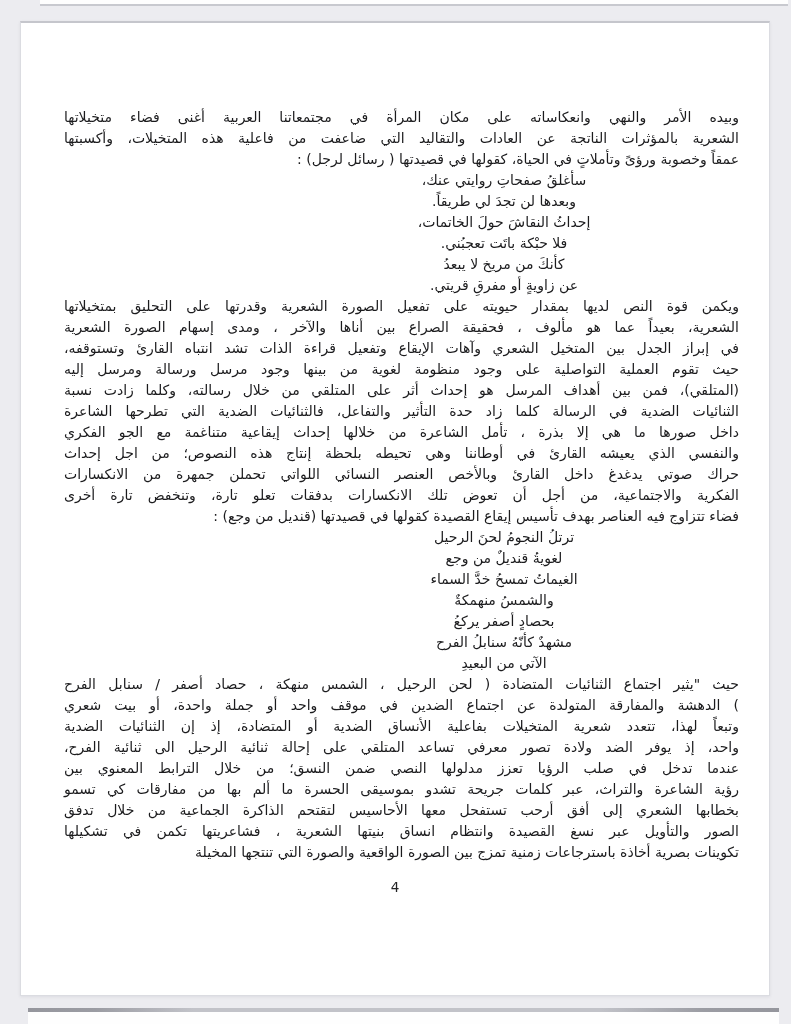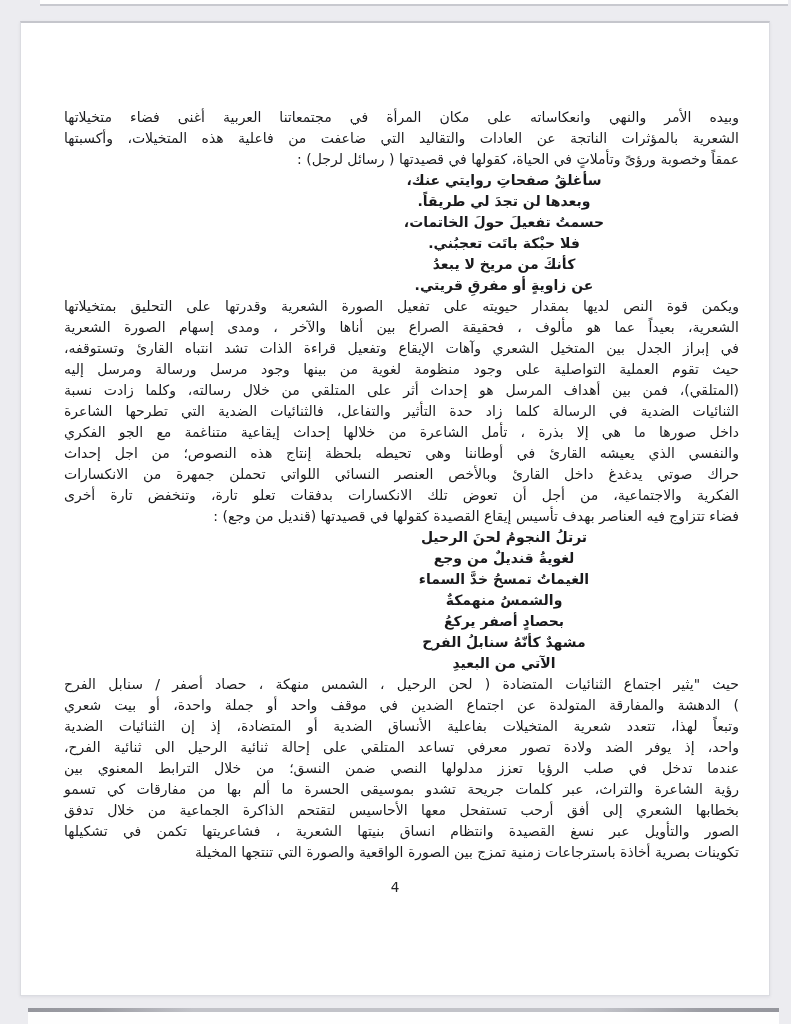--- a/index.html
+++ b/index.html
@@ -54,21 +54,20 @@
   .paragraph .line {
     text-align: justify;
     text-align-last: justify;
   }
   .paragraph .line:last-child {
     text-align-last: right;
   }
   .poem {
     text-align: center;
     padding-left: 205px;
-    font-weight: bold;
   }
   .poem .line {
     text-align: center;
   }
   .page-number {
     direction: rtl;
     margin-top: 16px;
     text-align: center;
     font-size: 13.5px;
     color: #222224;
@@ -102,21 +101,21 @@
     <div class="page-content">
 
     <div class="block paragraph">
           <div class="line">وبيده الأمر والنهي وانعكاساته على مكان المرأة في مجتمعاتنا العربية أغنى فضاء متخيلاتها</div>
           <div class="line">الشعرية بالمؤثرات الناتجة عن العادات والتقاليد التي ضاعفت من فاعلية هذه المتخيلات، وأكسبتها</div>
           <div class="line">عمقاً وخصوبة ورؤىً وتأملاتٍ في الحياة، كقولها في قصيدتها ( رسائل لرجل) :</div>
         </div>
         <div class="block poem">
           <div class="line">سأغلقُ صفحاتِ روايتي عنك،</div>
           <div class="line">وبعدها لن تجدَ لي طريقاً.</div>
-          <div class="line">حسمتُ تفعيلَ حولَ الخاتمات،</div>
+          <div class="line">إحداثُ النقاشَ حولَ الخاتمات،</div>
           <div class="line">فلا حبْكة باتَت تعجبُني.</div>
           <div class="line">كأنكَ من مريخ لا يبعدُ</div>
           <div class="line">عن زاويةٍ أو مفرقِ قريتي.</div>
         </div>
         <div class="block paragraph">
           <div class="line">ويكمن قوة النص لديها بمقدار حيويته على تفعيل الصورة الشعرية وقدرتها على التحليق بمتخيلاتها</div>
           <div class="line">الشعرية، بعيداً عما هو مألوف ، فحقيقة الصراع بين أناها والآخر ، ومدى إسهام الصورة الشعرية</div>
           <div class="line">في إبراز الجدل بين المتخيل الشعري وآهات الإيقاع وتفعيل قراءة الذات تشد انتباه القارئ وتستوقفه،</div>
           <div class="line">حيث تقوم العملية التواصلية على وجود منظومة لغوية من بينها وجود مرسل ورسالة ومرسل إليه</div>
           <div class="line">(المتلقي)، فمن بين أهداف المرسل هو إحداث أثر على المتلقي من خلال رسالته، وكلما زادت نسبة</div>

